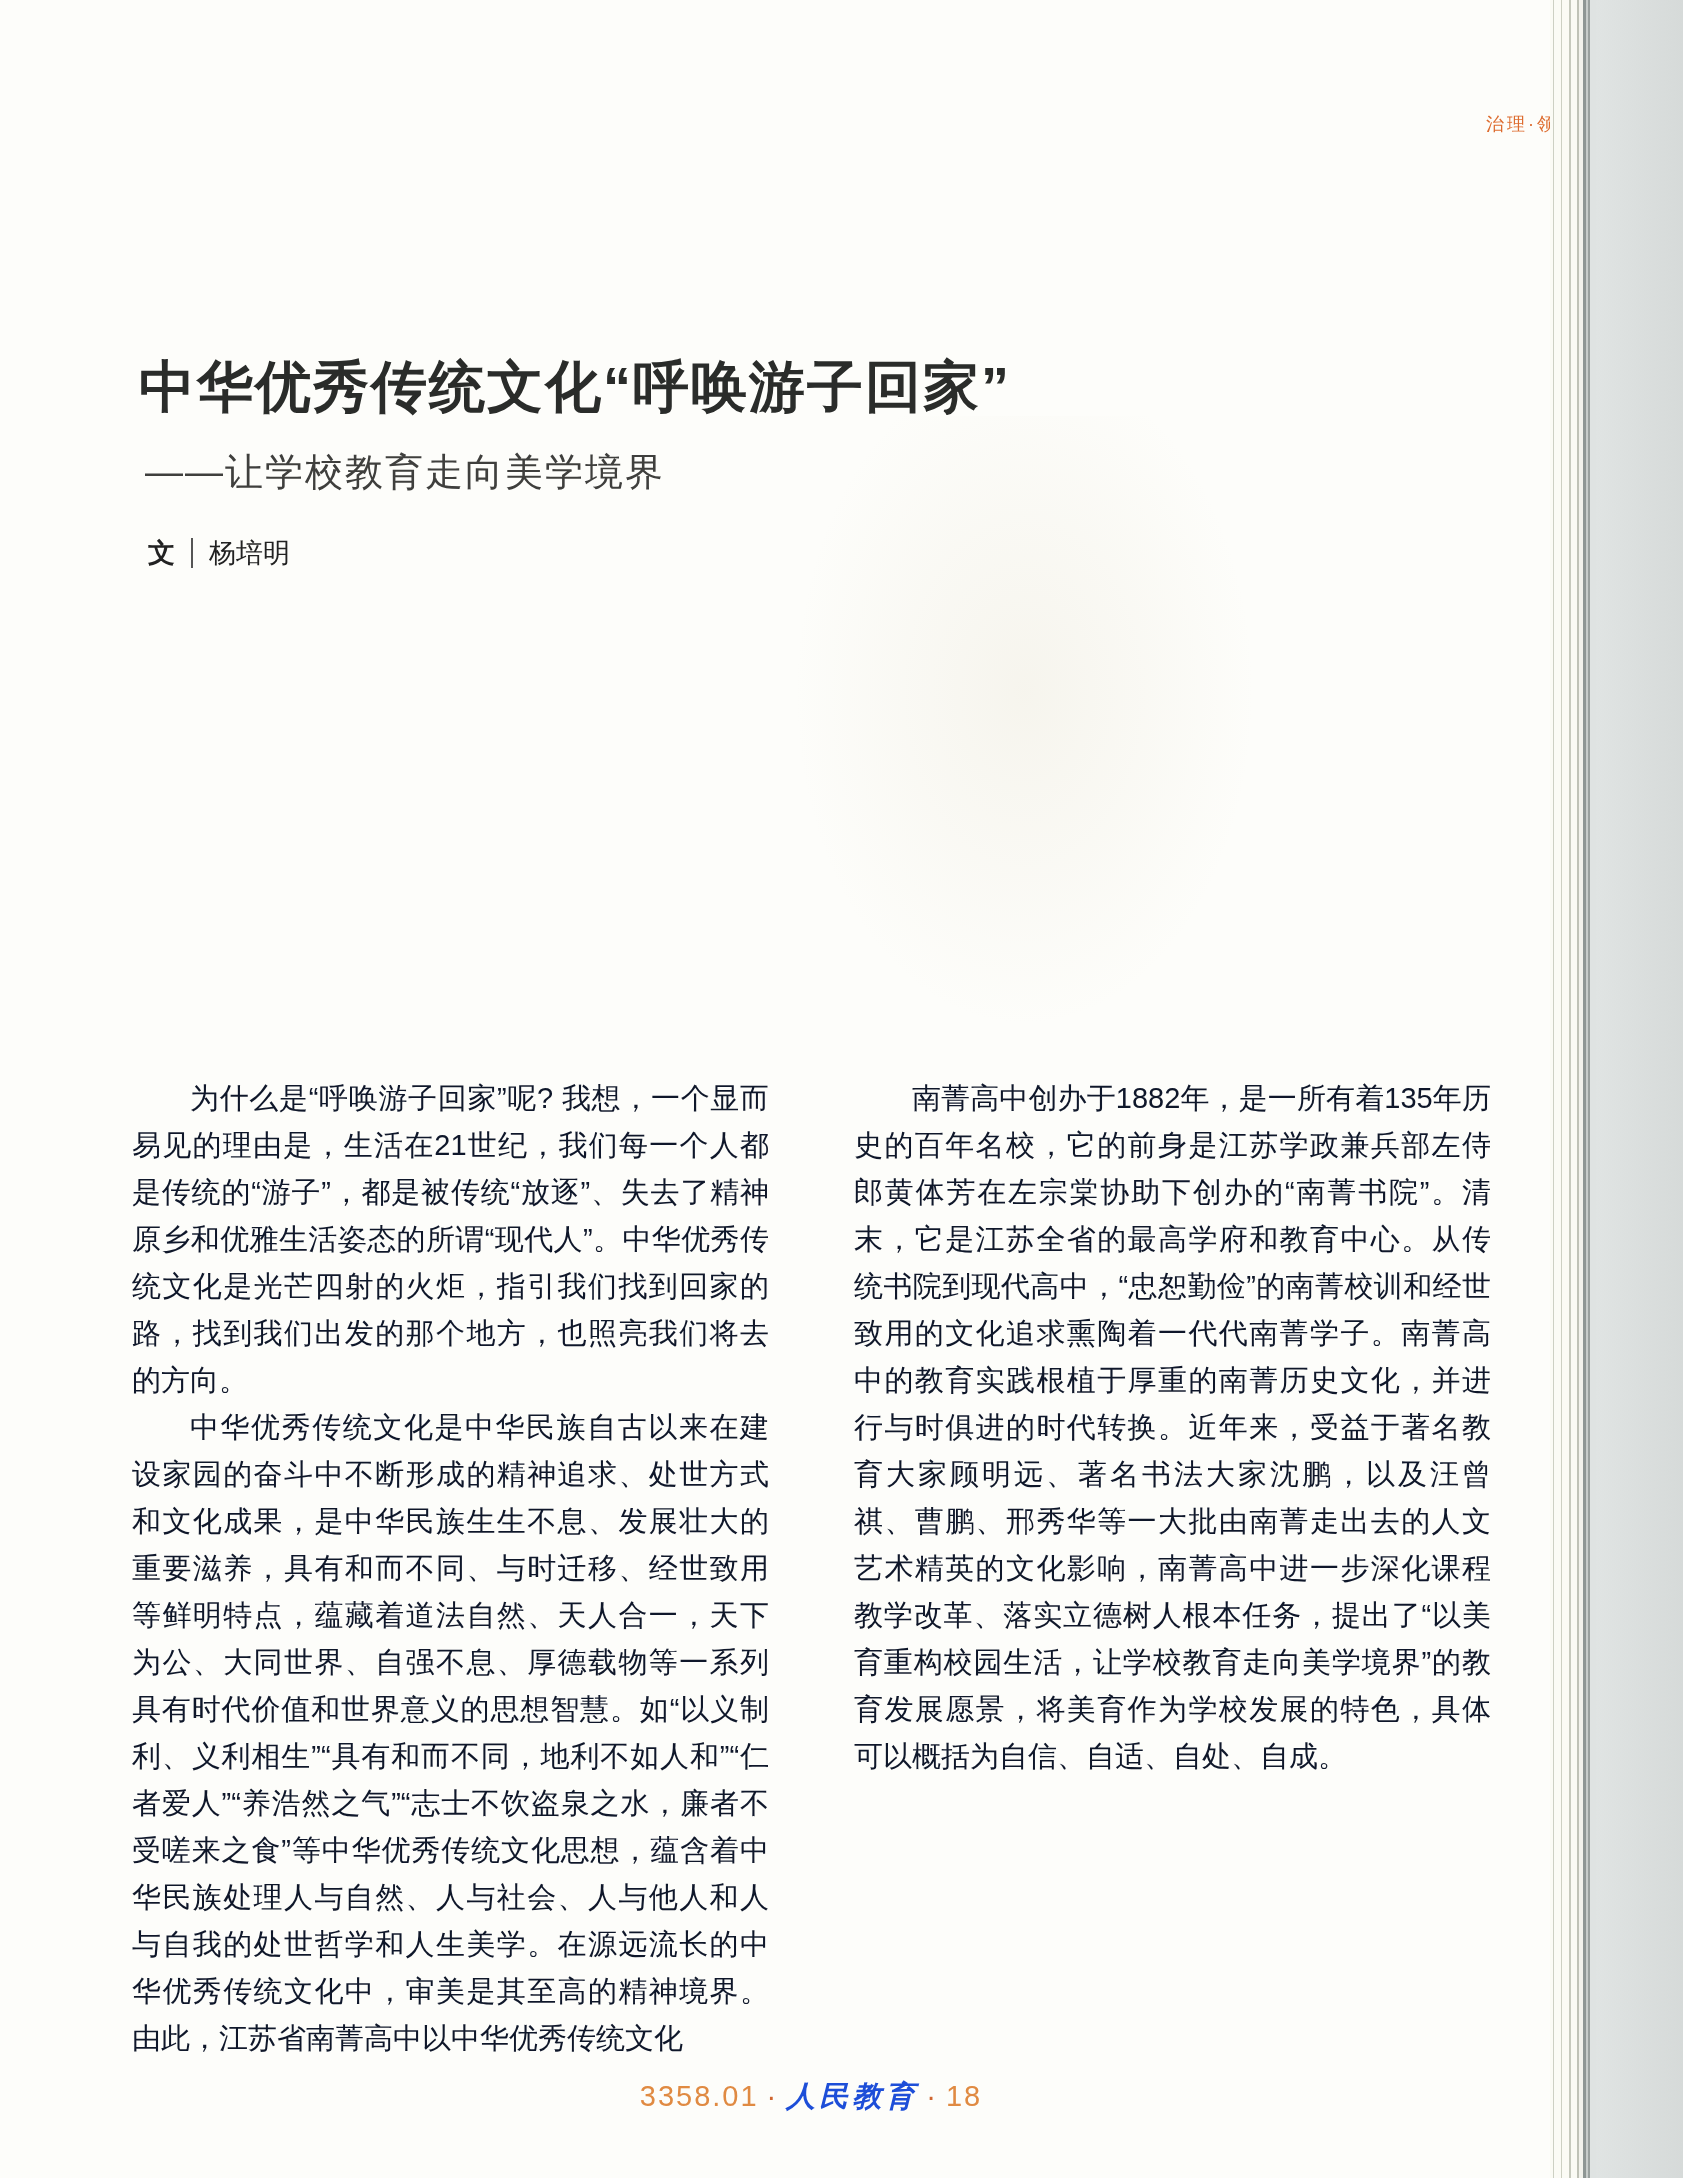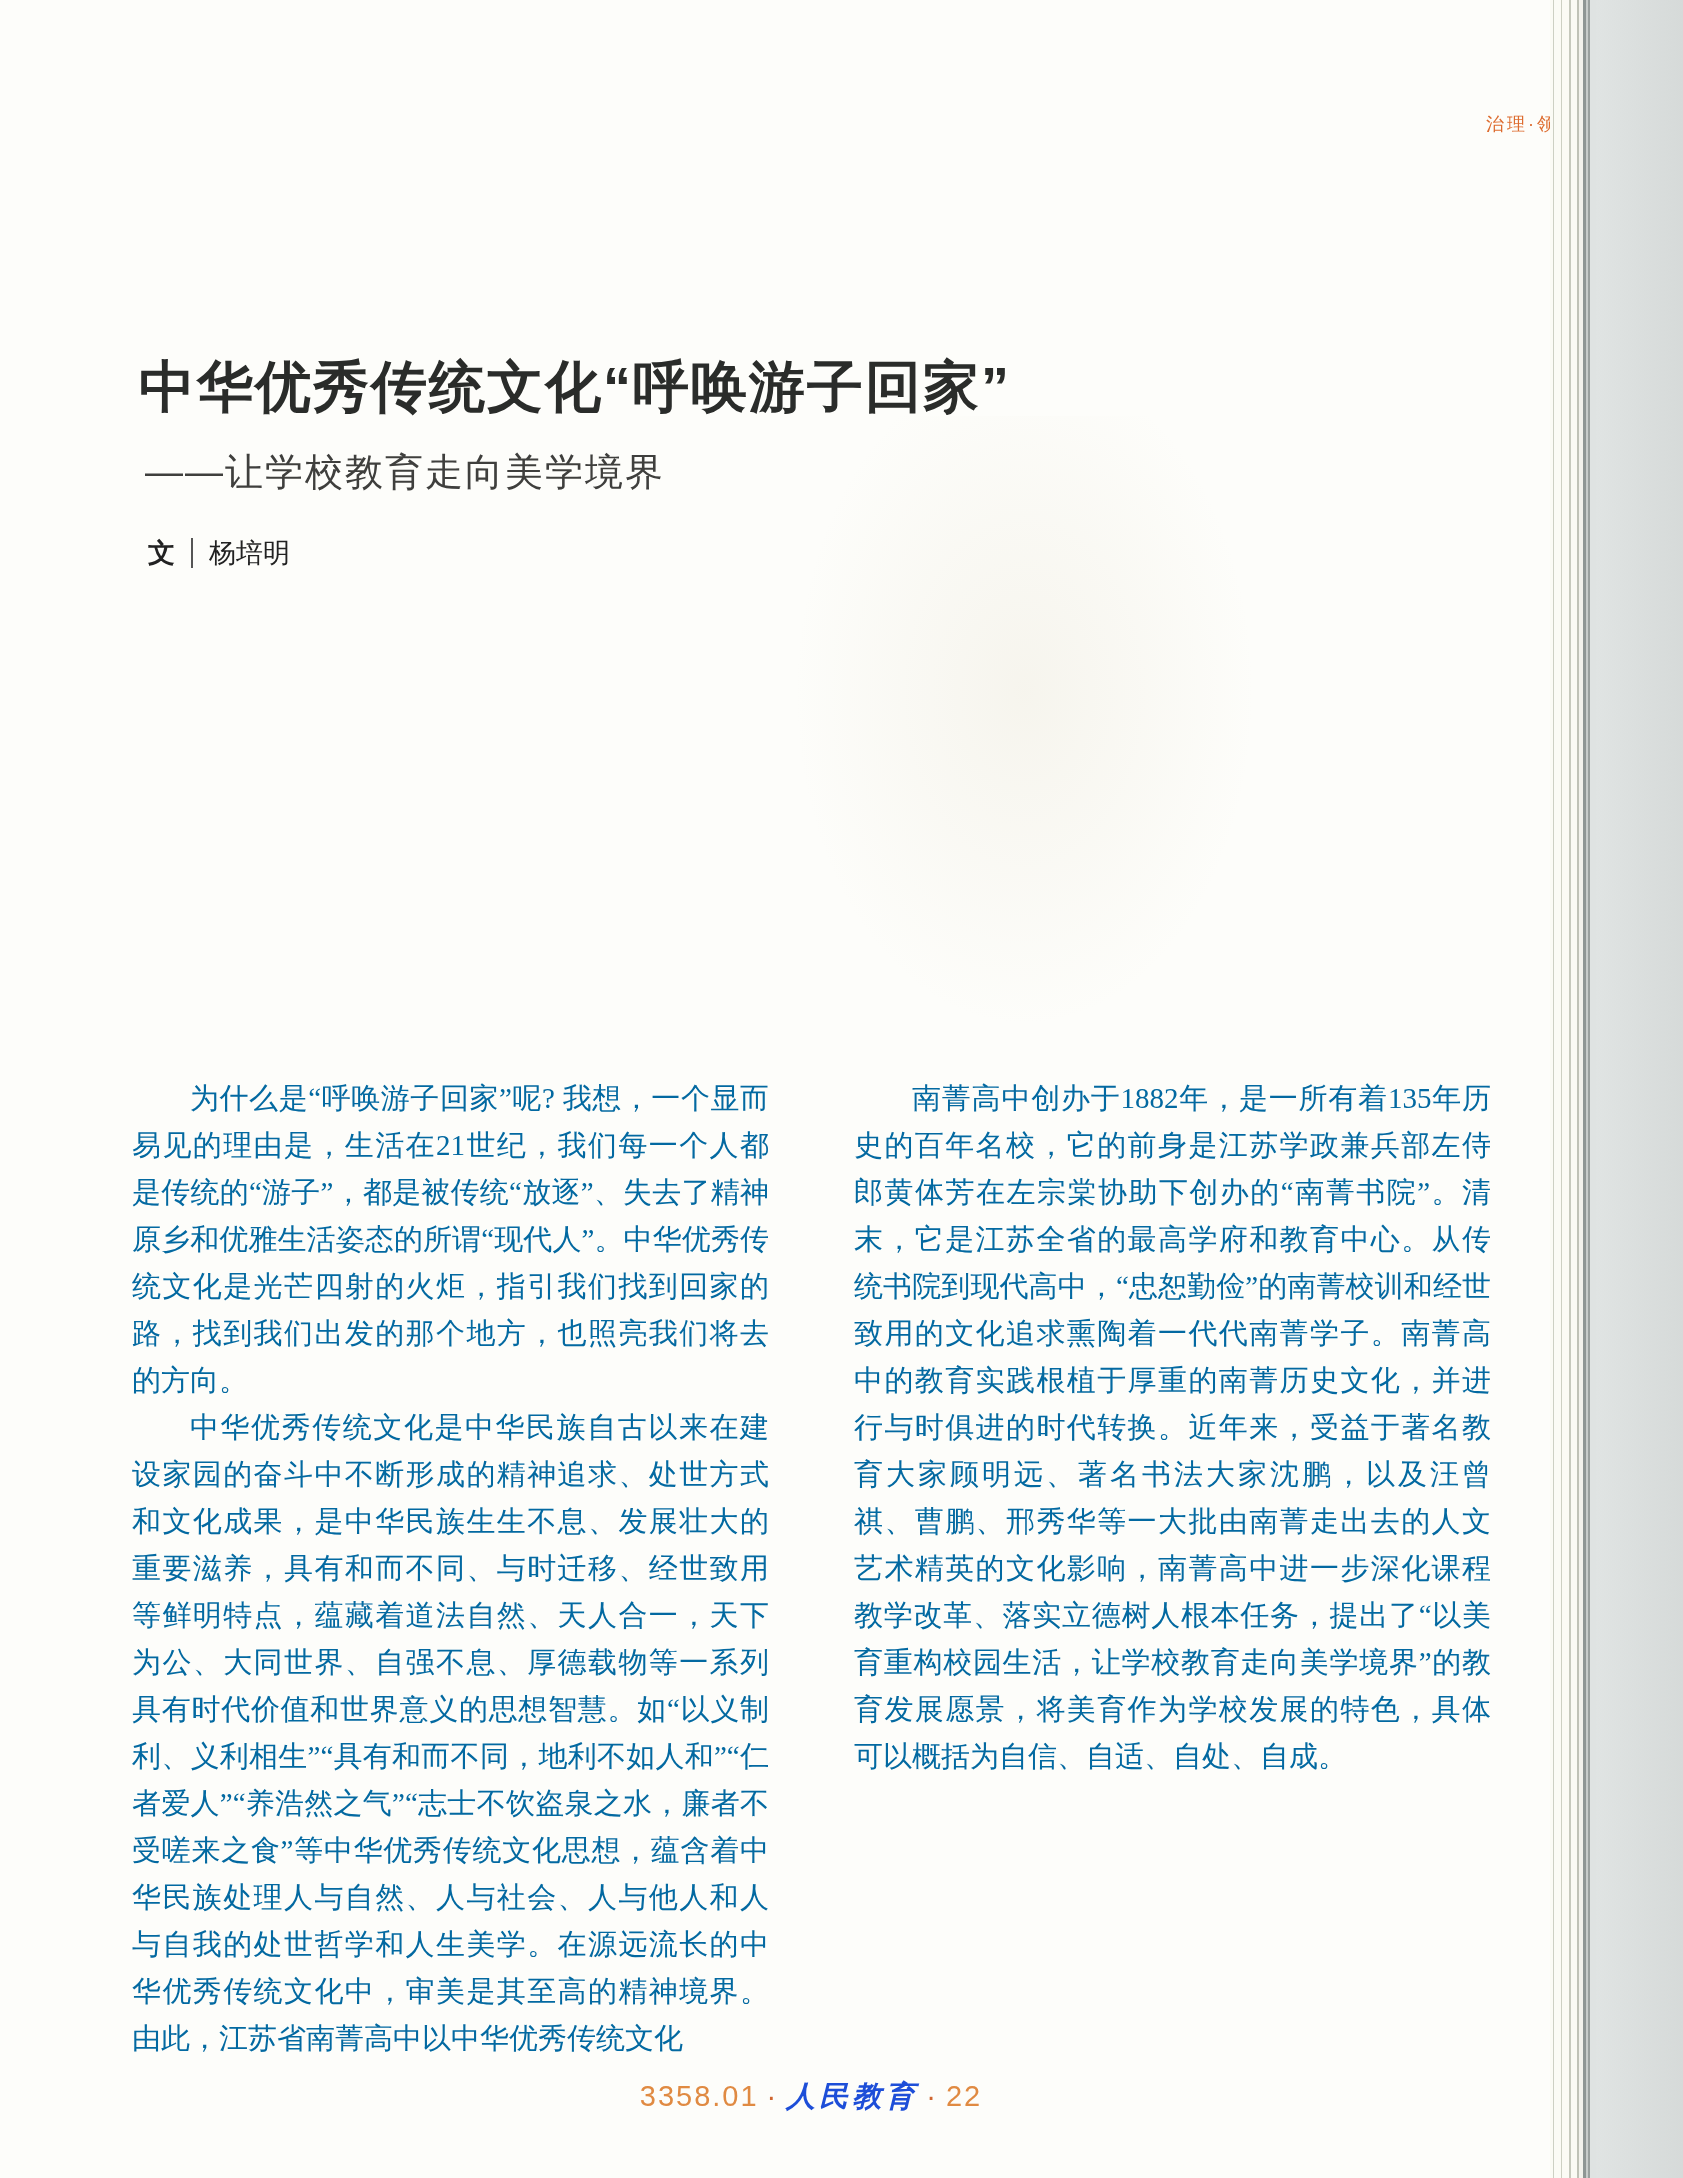--- a/index.html
+++ b/index.html
@@ -53,22 +53,22 @@
   .author .divider{
     display:inline-block;width:0;height:30px;
     border-left:2px solid #555;margin:0 16px;
   }
   .lead{
     position:absolute;top:608px;left:147px;width:1139px;
     font-size:29px;letter-spacing:1px;color:#4b4b49;
   }
   .col{
     position:absolute;top:1075px;width:637px;
-    font-family:Liberation Serif, serif;
-    font-size:29px;line-height:47px;color:#0369a1;
+    font-family:Liberation Sans, sans-serif;
+    font-size:29px;line-height:47px;color:#0f172a;
     text-align:justify;
   }
   .col p{margin:0;padding:0;}
   .col p.indent{text-indent:2em;}
   .col-left{left:132px;}
   .col-right{left:854px;}
   .footer{
     position:absolute;top:2077px;left:132px;width:1358px;
     text-align:center;font-size:29px;letter-spacing:2px;
     color:#e08a42;
@@ -103,20 +103,20 @@
   <div class="col col-left">
     <p class="indent">为什么是“呼唤游子回家”呢? 我想，一个显而易见的理由是，生活在21世纪，我们每一个人都是传统的“游子”，都是被传统“放逐”、失去了精神原乡和优雅生活姿态的所谓“现代人”。中华优秀传统文化是光芒四射的火炬，指引我们找到回家的路，找到我们出发的那个地方，也照亮我们将去的方向。</p>
     <p class="indent">中华优秀传统文化是中华民族自古以来在建设家园的奋斗中不断形成的精神追求、处世方式和文化成果，是中华民族生生不息、发展壮大的重要滋养，具有和而不同、与时迁移、经世致用等鲜明特点，蕴藏着道法自然、天人合一，天下为公、大同世界、自强不息、厚德载物等一系列具有时代价值和世界意义的思想智慧。如“以义制利、义利相生”“具有和而不同，地利不如人和”“仁者爱人”“养浩然之气”“志士不饮盗泉之水，廉者不受嗟来之食”等中华优秀传统文化思想，蕴含着中华民族处理人与自然、人与社会、人与他人和人与自我的处世哲学和人生美学。在源远流长的中华优秀传统文化中，审美是其至高的精神境界。由此，江苏省南菁高中以中华优秀传统文化</p>
   </div>
 
   <div class="col col-right">
     <p class="indent">南菁高中创办于1882年，是一所有着135年历史的百年名校，它的前身是江苏学政兼兵部左侍郎黄体芳在左宗棠协助下创办的“南菁书院”。清末，它是江苏全省的最高学府和教育中心。从传统书院到现代高中，“忠恕勤俭”的南菁校训和经世致用的文化追求熏陶着一代代南菁学子。南菁高中的教育实践根植于厚重的南菁历史文化，并进行与时俱进的时代转换。近年来，受益于著名教育大家顾明远、著名书法大家沈鹏，以及汪曾祺、曹鹏、邢秀华等一大批由南菁走出去的人文艺术精英的文化影响，南菁高中进一步深化课程教学改革、落实立德树人根本任务，提出了“以美育重构校园生活，让学校教育走向美学境界”的教育发展愿景，将美育作为学校发展的特色，具体可以概括为自信、自适、自处、自成。</p>
   </div>
 
   <div class="footer">
-    <span>3358.01</span><span class="sep">·</span><span class="magazine">人民教育</span><span class="sep">·</span><span>22</span>
+    <span>3358.01</span><span class="sep">·</span><span class="magazine">人民教育</span><span class="sep">·</span><span>18</span>
   </div>
 
   <div class="edge-lines"></div>
   <div class="edge-gutter"></div>
 
 </div>
 
 
 </body></html>

